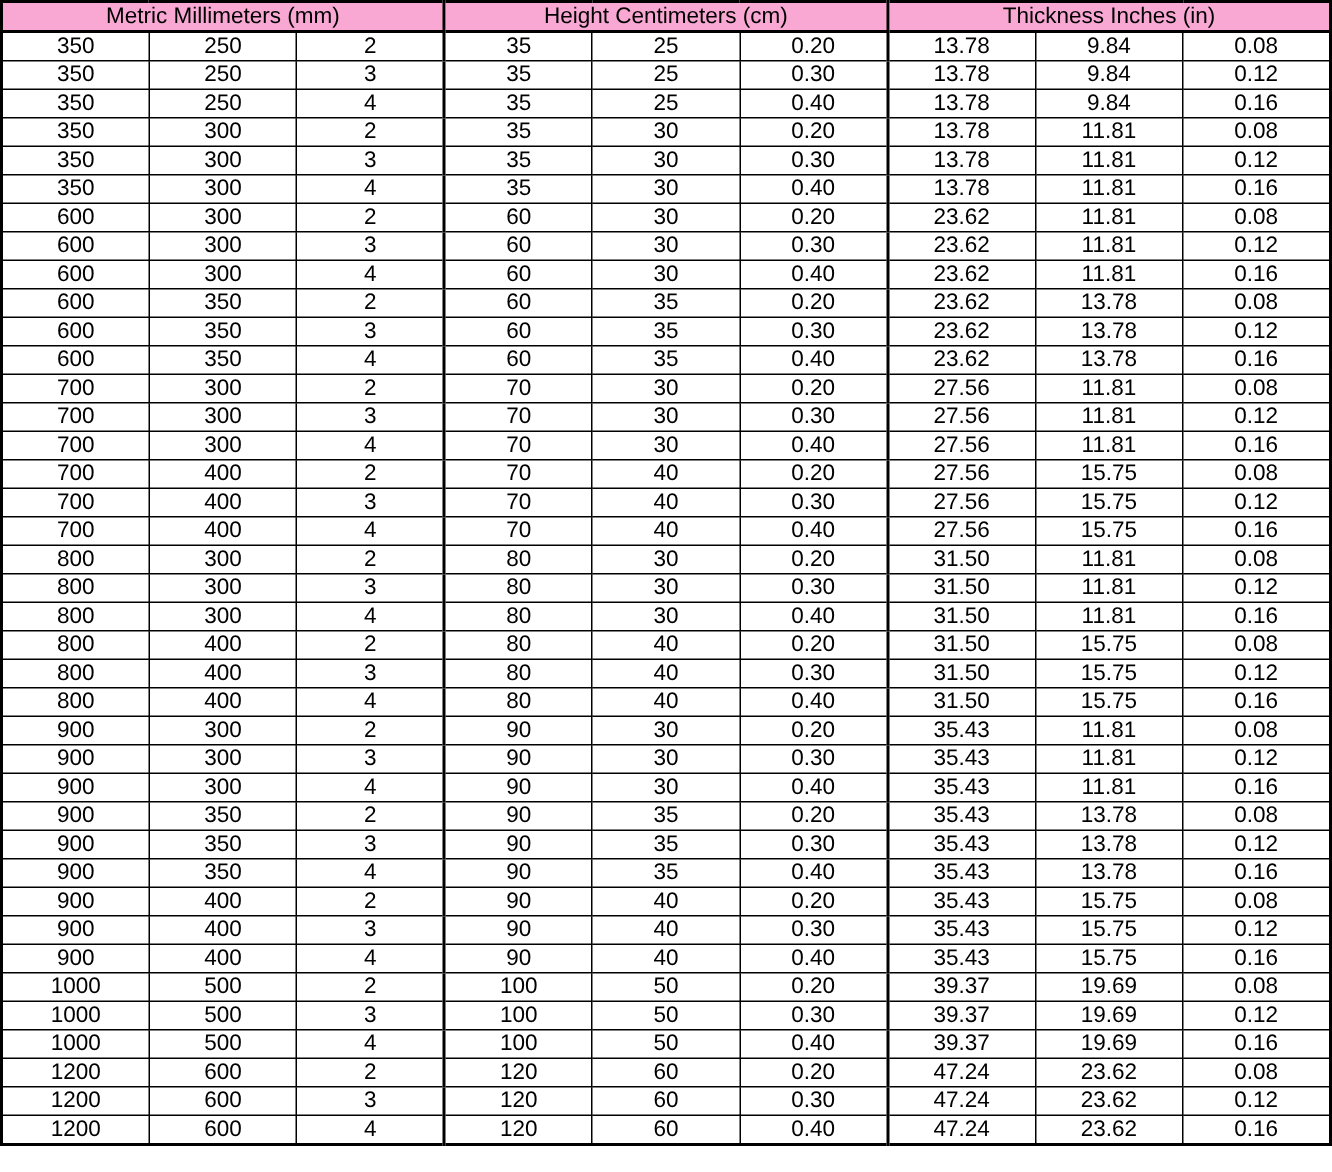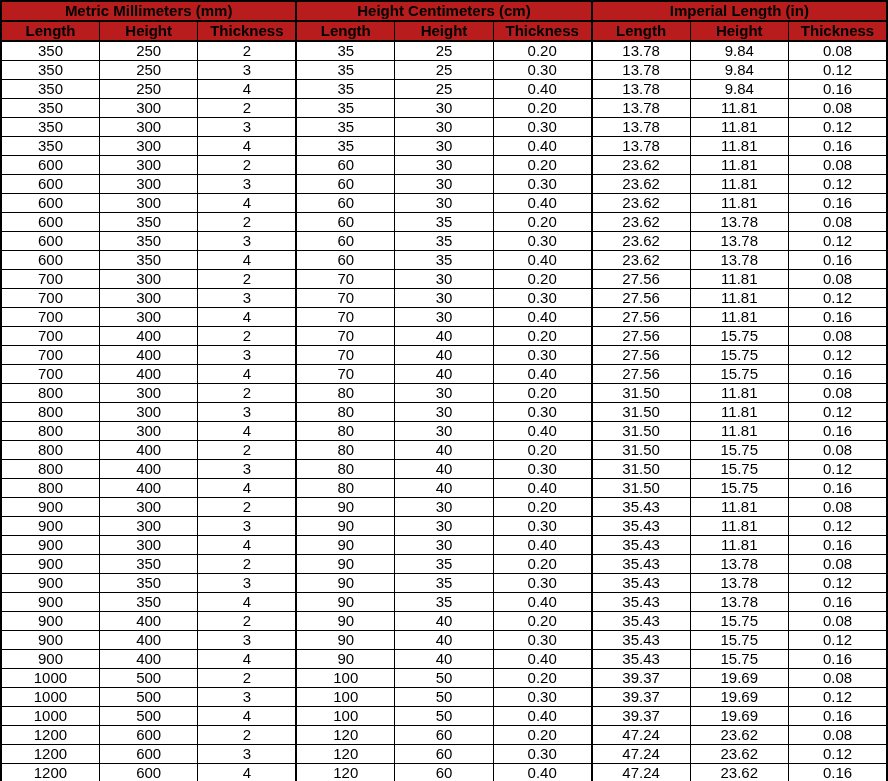--- a/index.html
+++ b/index.html
@@ -25,22 +25,22 @@
     vertical-align: middle;
     padding: 0;
     font-size: 15px;
     color: #000000;
     height: 18px;
     line-height: 18px;
     overflow: hidden;
     white-space: nowrap;
   }
   thead th {
-    background: #b91c1c;
-    font-weight: bold;
+    background: #f9a8d4;
+    font-weight: normal;
   }
   th.group {
     border-bottom: 2px solid #000000;
     font-size: 15px;
   }
   th.colhead {
     border-bottom: 2px solid #000000;
   }
   .sep {
     border-left: 2px solid #000000;
@@ -51,32 +51,21 @@
   }
 </style>
 </head>
 <body>
 
 <table>
   <thead>
       <tr>
         <th colspan="3" class="group">Metric Millimeters (mm)</th>
         <th colspan="3" class="group sep">Height Centimeters (cm)</th>
-        <th colspan="3" class="group sep">Imperial Length (in)</th>
-      </tr>
-      <tr>
-        <th class="colhead">Length</th>
-        <th class="colhead">Height</th>
-        <th class="colhead">Thickness</th>
-        <th class="colhead sep">Length</th>
-        <th class="colhead">Height</th>
-        <th class="colhead">Thickness</th>
-        <th class="colhead sep">Length</th>
-        <th class="colhead">Height</th>
-        <th class="colhead">Thickness</th>
+        <th colspan="3" class="group sep">Thickness Inches (in)</th>
       </tr>
     </thead>
   <tbody>
       <tr>
         <td>350</td>
         <td>250</td>
         <td>2</td>
         <td class="sep">35</td>
         <td>25</td>
         <td>0.20</td>

